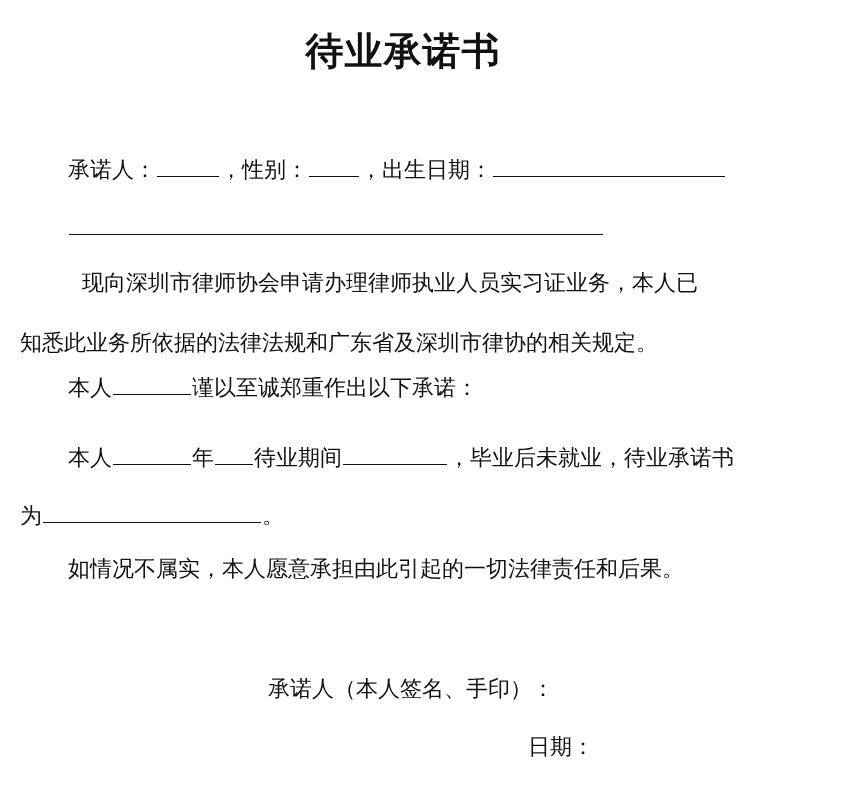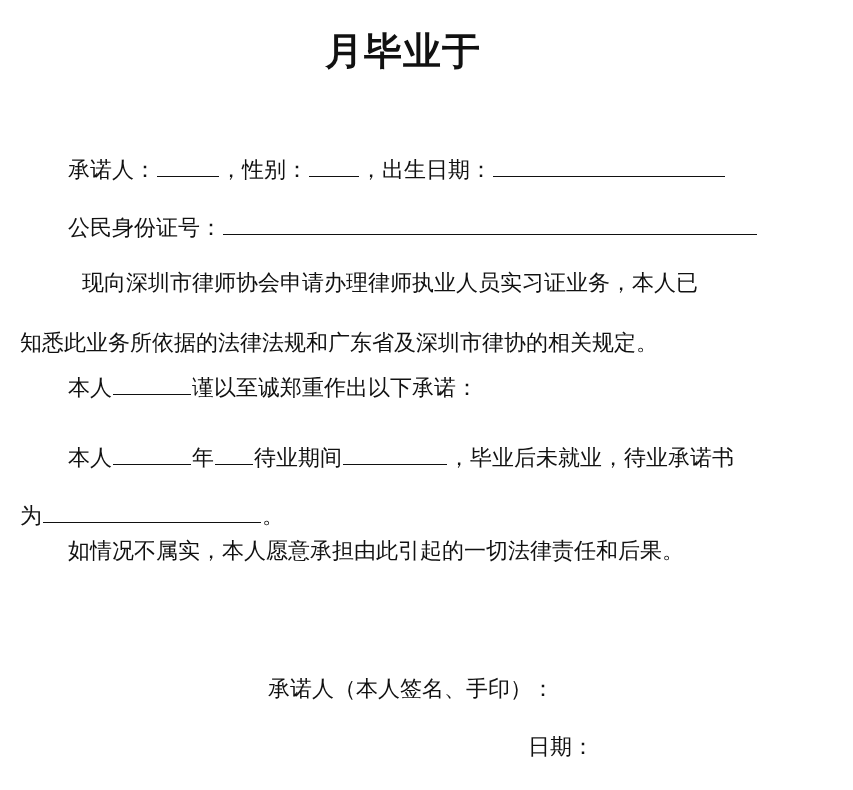--- a/index.html
+++ b/index.html
@@ -19,41 +19,41 @@
       line-height: 30px; height: 30px;
     }
     .blank {
       display: inline-block; border-bottom: 1.5px solid #111;
       height: 22px; vertical-align: baseline; margin: 0 1px;
     }
   </style>
 </head>
 <body>
 
-<div class="title">月毕业于</div>
+<div class="title">待业承诺书</div>
 
 <div class="line" style="left:68px; top:154px;">
   <span>承诺人：</span><span class="blank" style="width:62px;"></span><span>，性别：</span><span class="blank" style="width:50px;"></span><span>，出生日期：</span><span class="blank" style="width:232px;"></span>
 </div>
 
 <div class="line" style="left:68px; top:212px;">
-  <span>公民身份证号：</span><span class="blank" style="width:534px;"></span>
+  <span class="blank" style="width:534px;"></span>
 </div>
 
 <div class="line" style="left:68px; top:268px;margin-left:14px;">现向深圳市律师协会申请办理律师执业人员实习证业务，本人已</div>
 <div class="line" style="left:20px; top:328px;">知悉此业务所依据的法律法规和广东省及深圳市律协的相关规定。</div>
 
 <div class="line" style="left:68px; top:372px;">
   <span>本人</span><span class="blank" style="width:78px;"></span><span>谨以至诚郑重作出以下承诺：</span>
 </div>
 
 <div class="line" style="left:68px; top:442px;">
   <span>本人</span><span class="blank" style="width:78px;"></span><span>年</span><span class="blank" style="width:38px;"></span><span>待业期间</span><span class="blank" style="width:104px;"></span><span>，毕业后未就业，待业承诺书</span>
 </div>
 
 <div class="line" style="left:20px; top:500px;">
   <span>为</span><span class="blank" style="width:218px;"></span><span>。</span>
 </div>
 
-<div class="line" style="left:68px; top:536px;">如情况不属实，本人愿意承担由此引起的一切法律责任和后果。</div>
+<div class="line" style="left:68px; top:554px;">如情况不属实，本人愿意承担由此引起的一切法律责任和后果。</div>
 
 <div class="line" style="left:268px; top:674px;">承诺人（本人签名、手印）：</div>
 <div class="line" style="left:528px; top:732px;">日期：</div>
 
 </body></html>

